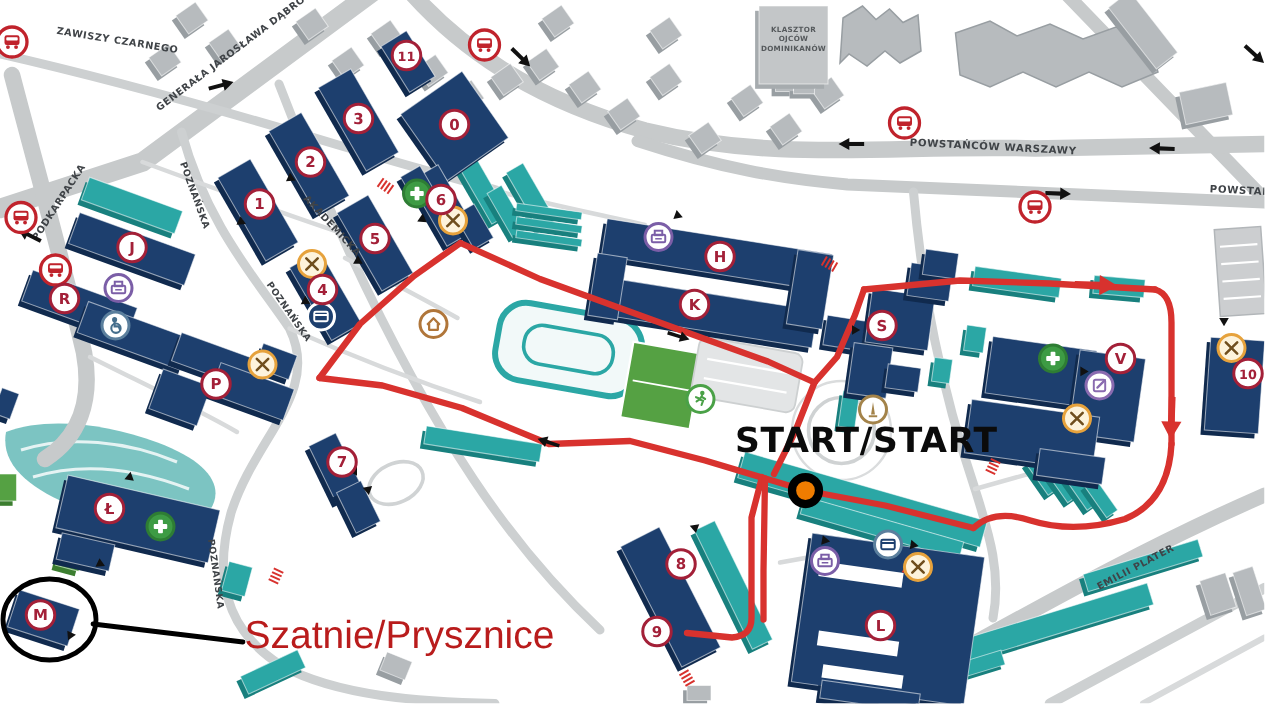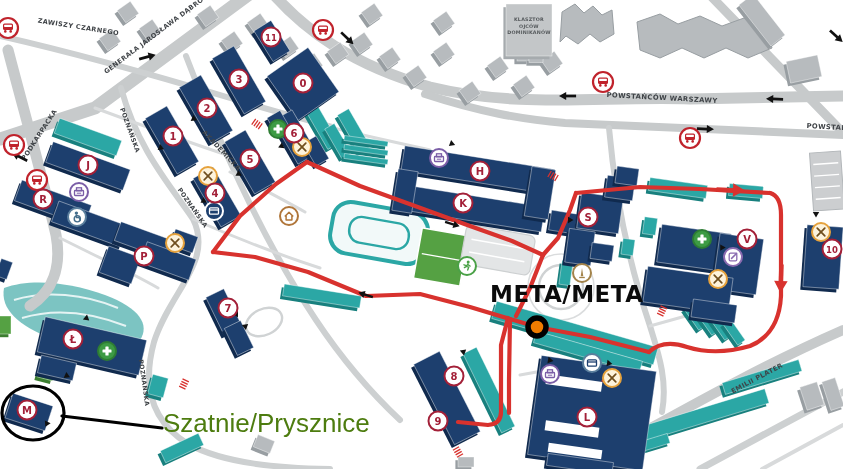--- a/index.html
+++ b/index.html
@@ -1,21 +1,21 @@
 <!DOCTYPE html>
 <html><head>
 <meta charset="utf-8">
 <style>
   html,body{margin:0;padding:0;background:#ffffff}
   #stage{position:relative;width:843px;height:469px;overflow:hidden;background:#fff;
          font-family:"DejaVu Sans","Liberation Sans",sans-serif}
   #map{position:absolute;left:0;top:0}
   .big-label{position:absolute;color:#0b0b0b;white-space:nowrap;pointer-events:none}
   #start-label{left:490px;top:281px;font-size:23px;font-weight:800;letter-spacing:.5px}
-  #changing-label{left:163px;top:408px;font-size:26px;font-weight:400;color:#4d7c0f;
+  #changing-label{left:163px;top:408px;font-size:26px;font-weight:400;color:#b91c1c;
                   font-family:"Liberation Sans","DejaVu Sans",sans-serif}
 </style>
 </head>
 <body>
 
 <div id="stage">
   <svg id="map" width="843" height="469" viewBox="0 0 843 469">
       <rect x="0" y="0" width="843" height="469" fill="#ffffff"></rect>
       <g>
         <path d="M4,288 C30,278 70,282 105,295 C140,308 150,325 140,340 C120,355 80,350 50,338 C20,326 0,310 4,288 Z" fill="#7cc4c2"></path>
@@ -634,15 +634,15 @@
         </g>
       </g>
       <g>
         <circle cx="537" cy="327" r="9" fill="#ef7c00" stroke="#000000" stroke-width="5.5"></circle>
       </g>
       <g>
         <ellipse cx="33" cy="413" rx="31" ry="27" fill="none" stroke="#000000" stroke-width="3.2"></ellipse>
         <line x1="62" y1="416" x2="162" y2="428" stroke="#000000" stroke-width="3.2" stroke-linecap="round"></line>
       </g>
     </svg>
-  <div class="big-label" id="start-label">META/META</div>
+  <div class="big-label" id="start-label">START/START</div>
   <div class="big-label" id="changing-label">Szatnie/Prysznice</div>
 </div>
 
 </body></html>

